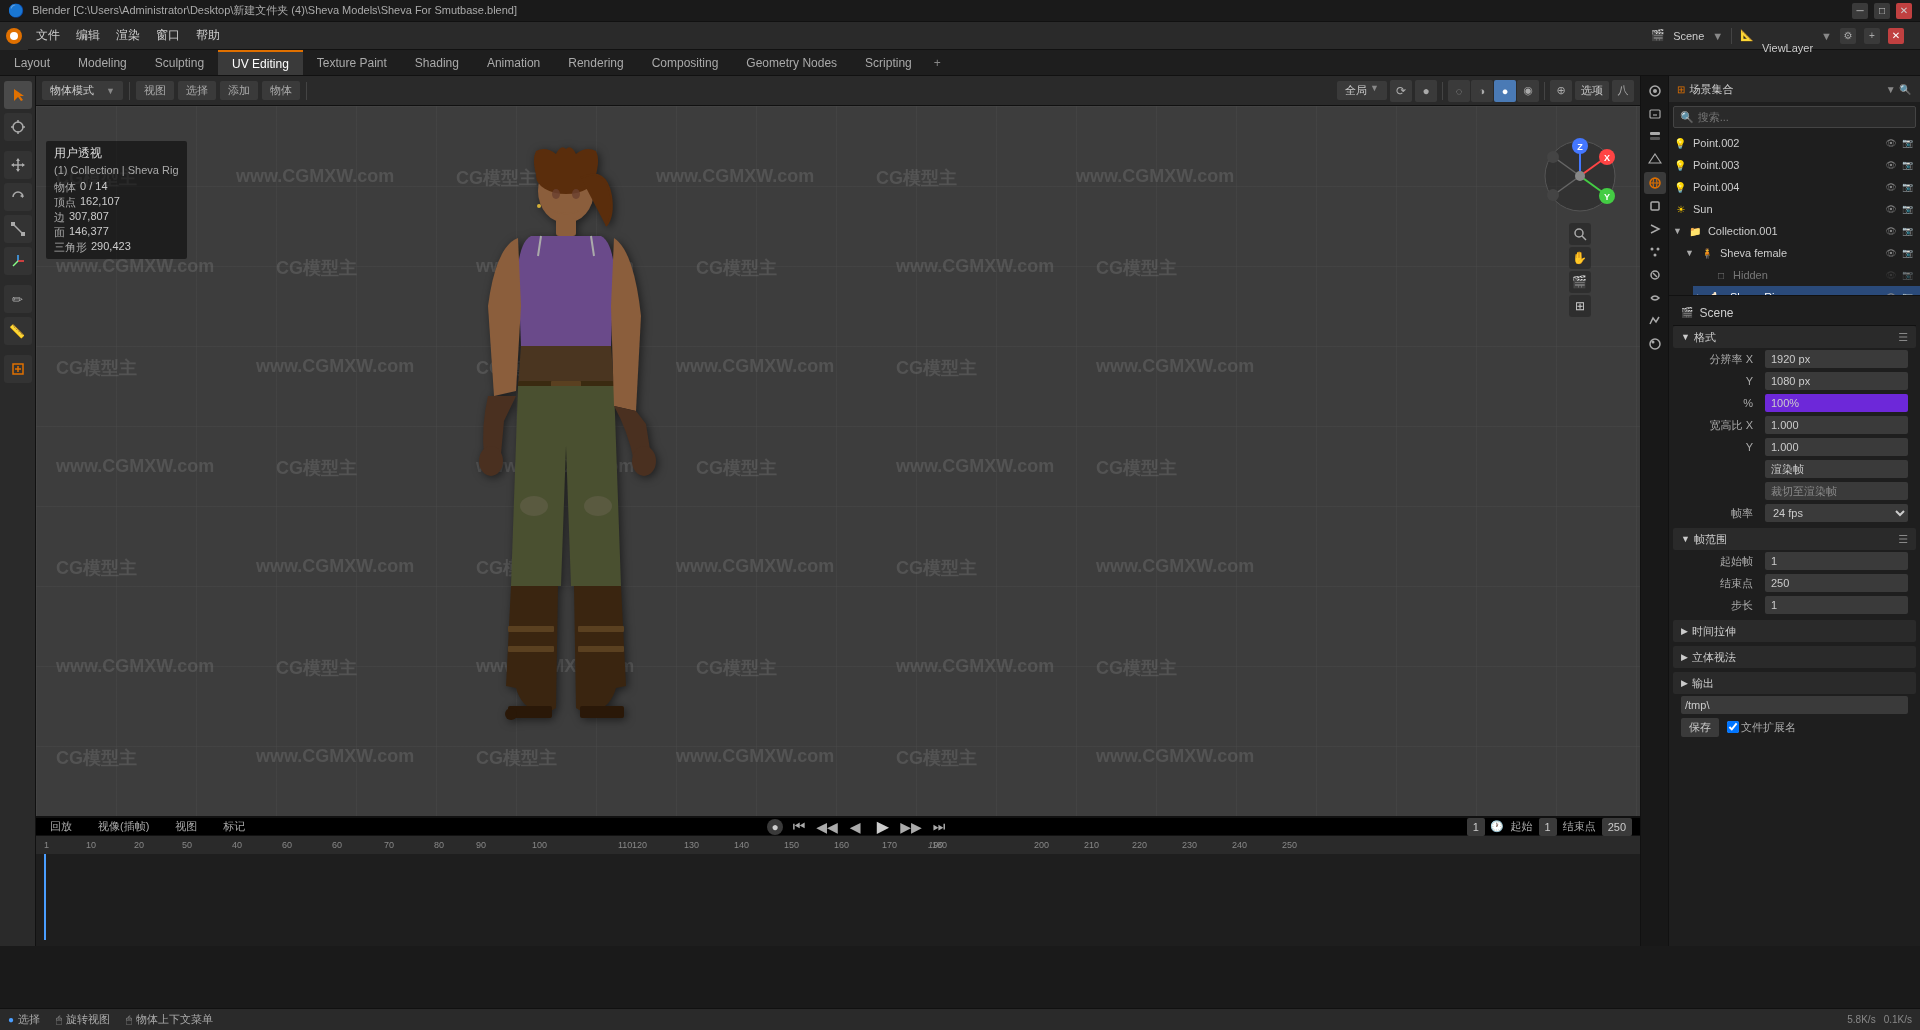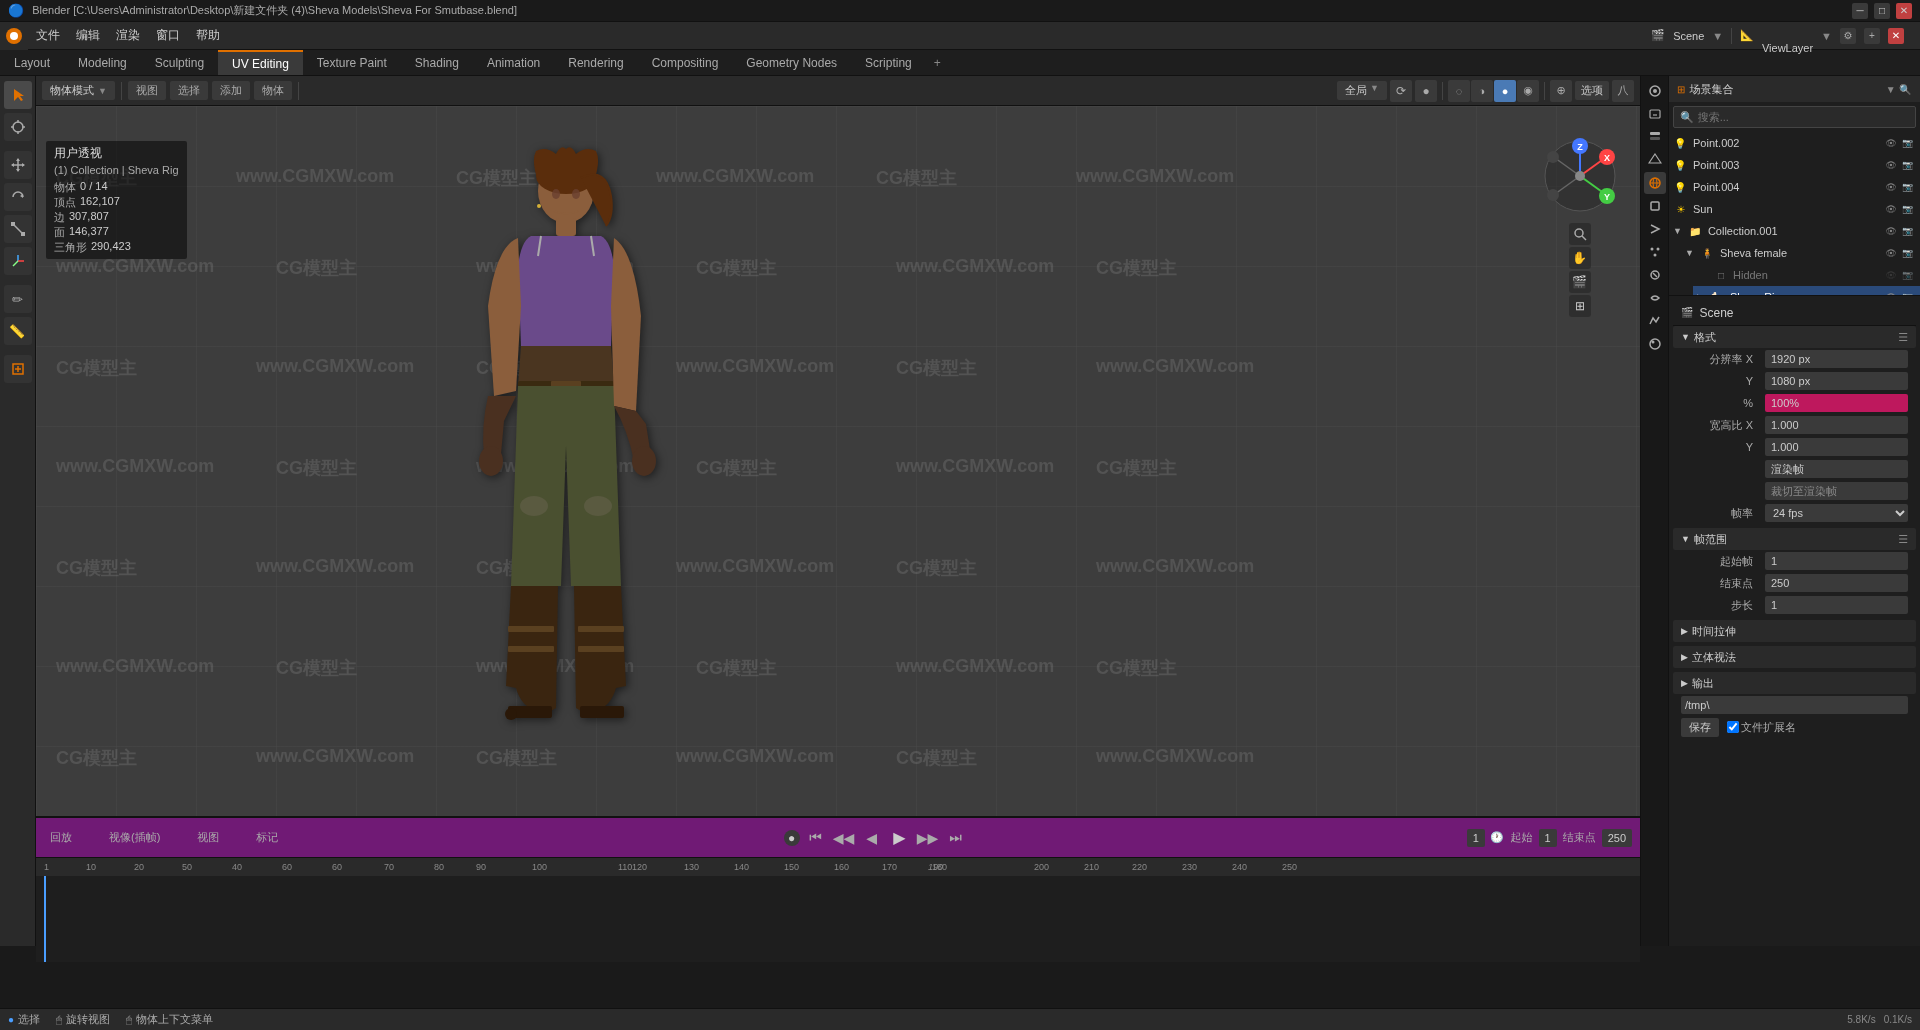--- a/index.html
+++ b/index.html
@@ -122,37 +122,37 @@
       background: #2a2a2a; height: 22px; display: flex; align-items: center;
       padding: 0 8px; cursor: pointer; border-radius: 2px;
       justify-content: space-between; font-size: 11px; color: #ccc;
     }
     .prop-row {
       display: flex; align-items: center; height: 22px; padding: 0 8px;
       font-size: 11px; gap: 4px;
     }
     .prop-label { color: #aaa; flex: 0 0 80px; font-size: 11px; text-align: right; padding-right: 8px; }
     .prop-value { flex: 1; background: #3a3a3a; height: 18px; display: flex; align-items: center; padding: 0 6px; border-radius: 2px; font-size: 11px; color: #ccc; }
-    .prop-value.blue { background: #be185d; }
+    .prop-value.blue { background: #6d28d9; }
 
     
     .search-box {
       height: 22px; background: #2a2a2a; border: 1px solid #444; border-radius: 2px;
       display: flex; align-items: center; padding: 0 6px; gap: 4px; margin: 4px;
     }
     .search-icon-text { color: #888; font-size: 11px; }
 
     
     #bottom-bar {
       position: absolute; bottom: 0; left: 0; right: 0; height: 130px;
       background: #1e1e1e; border-top: 2px solid #111;
     }
     #timeline-header {
-      height: 40px; background: #701a75; display: flex; align-items: center;
-      padding: 0 8px; gap: 25px; border-bottom: 1px solid #111;
+      height: 18px; background: #000000; display: flex; align-items: center;
+      padding: 0 8px; gap: 14px; border-bottom: 1px solid #111;
     }
     .tl-btn { padding: 2px 6px; font-size: 11px; color: #aaa; cursor: pointer; }
     #timeline-controls {
       height: 30px; background: #252525; display: flex; align-items: center;
       justify-content: center; gap: 8px; border-bottom: 1px solid #111;
     }
     .tc-btn { width: 24px; height: 20px; display: flex; align-items: center; justify-content: center; color: #aaa; cursor: pointer; font-size: 14px; }
     #timeline-ruler {
       height: 74px; position: relative; background: #252525;
       overflow: hidden;
@@ -320,21 +320,21 @@
         <line x1="8" y1="5" x2="8" y2="11" stroke="#e07000" stroke-width="1.5"></line>
         <line x1="5" y1="8" x2="11" y2="8" stroke="#e07000" stroke-width="1.5"></line>
       </svg>
     </div>
   </div>
 
   <div style="flex:1; position:relative; display:flex; flex-direction:column;">
 
     <div id="vp-top-toolbar" style="position:relative; left:0; right:0; top:0;">
 
-      <div style="background:#3a3a3a; border-radius:2px; padding:2px 8px; font-size:11px; color:#ccc; cursor:pointer; display:flex; align-items:center; gap:4px;">
+      <div style="background:#3a3a3a; border-radius:2px; padding:2px 8px; font-size:11px; color:#ccc; cursor:pointer; display:flex; align-items:center; gap:12px;">
         <span>物体模式</span>
         <span class="dropdown-arrow">▼</span>
       </div>
       <div class="vp-tool-sep"></div>
       <div class="vp-tool-btn">视图</div>
       <div class="vp-tool-btn">选择</div>
       <div class="vp-tool-btn">添加</div>
       <div class="vp-tool-btn">物体</div>
       <div class="vp-tool-sep"></div>
 

